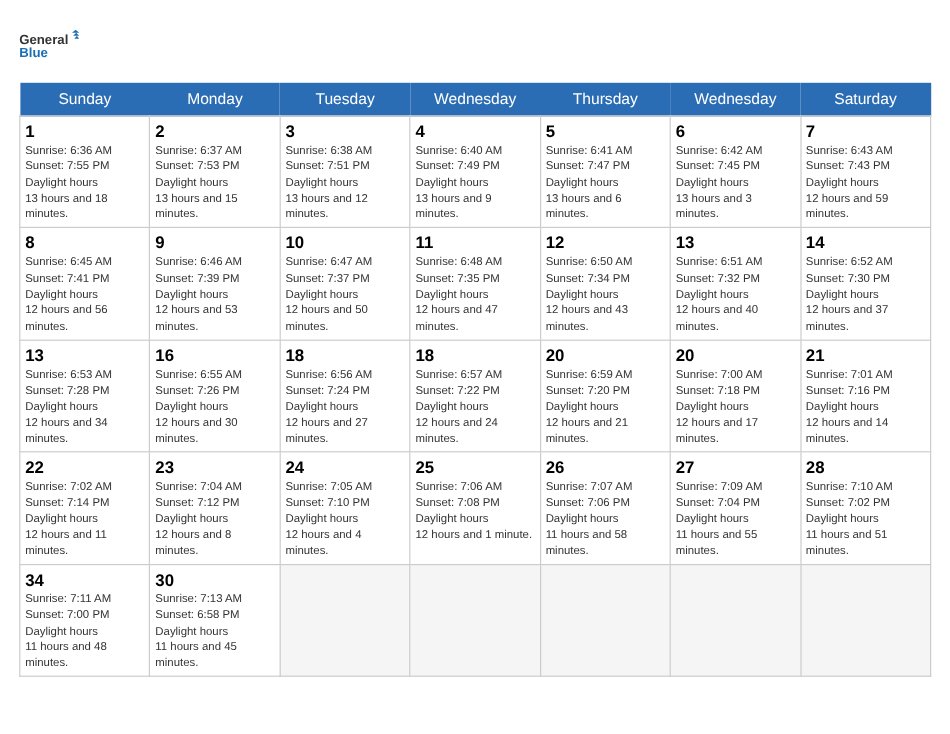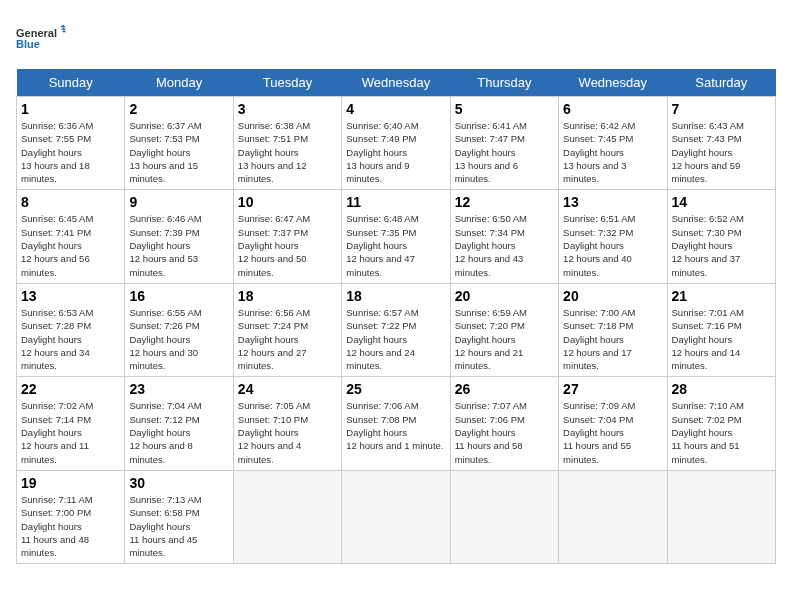--- a/index.html
+++ b/index.html
@@ -358,21 +358,21 @@
         <div class="day-info">
           Sunrise: 7:10 AM<br>
           Sunset: 7:02 PM<br>
           Daylight hours<br>
           11 hours and 51 minutes.
         </div>
       </td>
       </tr>
       <tr>
         <td>
-        <span class="day-num">19</span>
+        <span class="day-num">34</span>
         <div class="day-info">
           Sunrise: 7:11 AM<br>
           Sunset: 7:00 PM<br>
           Daylight hours<br>
           11 hours and 48 minutes.
         </div>
       </td>
         <td>
         <span class="day-num">30</span>
         <div class="day-info">

